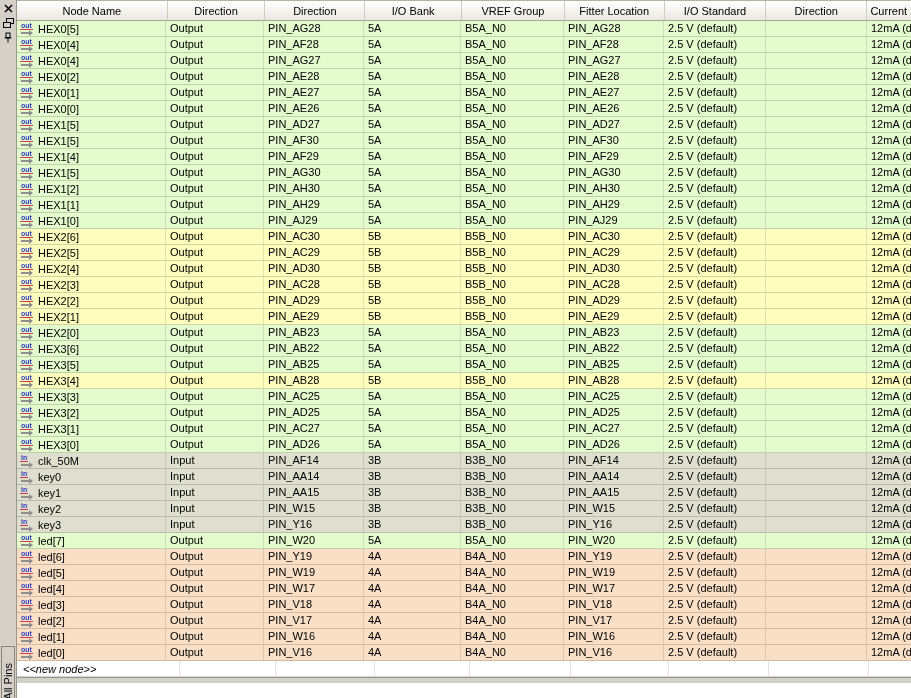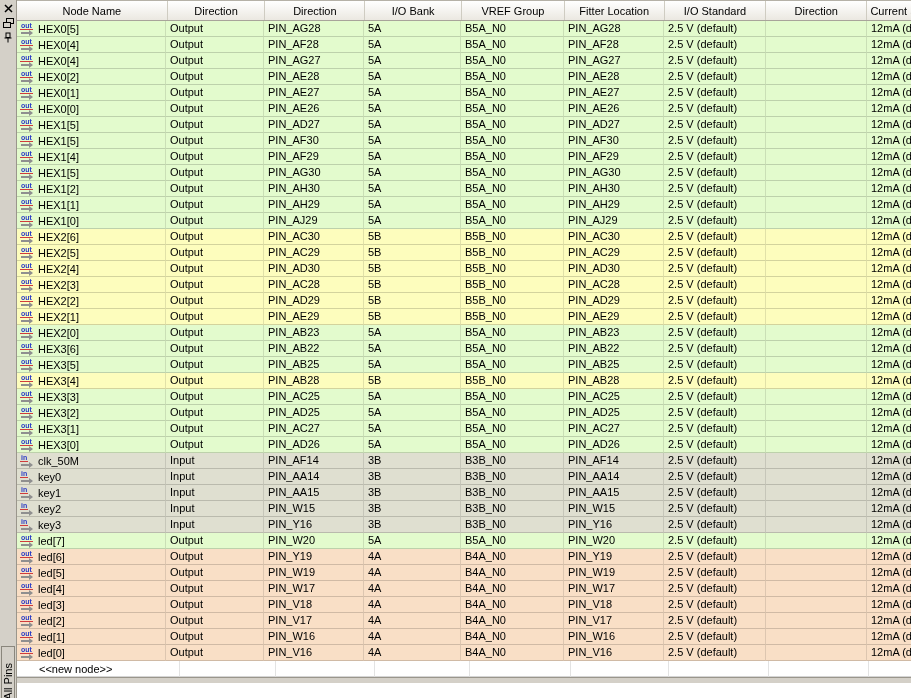--- a/index.html
+++ b/index.html
@@ -770,21 +770,21 @@
         <div class="cell" style="width: 98px;">Output</div>
         <div class="cell" style="width: 100px;">PIN_V16</div>
         <div class="cell" style="width: 97px;">4A</div>
         <div class="cell" style="width: 103px;">B4A_N0</div>
         <div class="cell" style="width: 100px;">PIN_V16</div>
         <div class="cell" style="width: 102px;">2.5 V (default)</div>
         <div class="cell" style="width: 101px;"></div>
         <div class="cell" style="width: 89px;">12mA (default)</div>
       </div>
       <div class="row" style="background: rgb(255, 255, 255);">
-        <div class="cell namecell" style="width: 166px; padding-left: 20px;">
+        <div class="cell namecell" style="width: 166px; padding-left: 4px; font-style: italic;">
           <span class="node-label">&lt;&lt;new node&gt;&gt;</span>
         </div>
         <div class="cell" style="width: 98px;"></div>
         <div class="cell" style="width: 100px;"></div>
         <div class="cell" style="width: 97px;"></div>
         <div class="cell" style="width: 103px;"></div>
         <div class="cell" style="width: 100px;"></div>
         <div class="cell" style="width: 102px;"></div>
         <div class="cell" style="width: 101px;"></div>
         <div class="cell" style="width: 89px;"></div>

